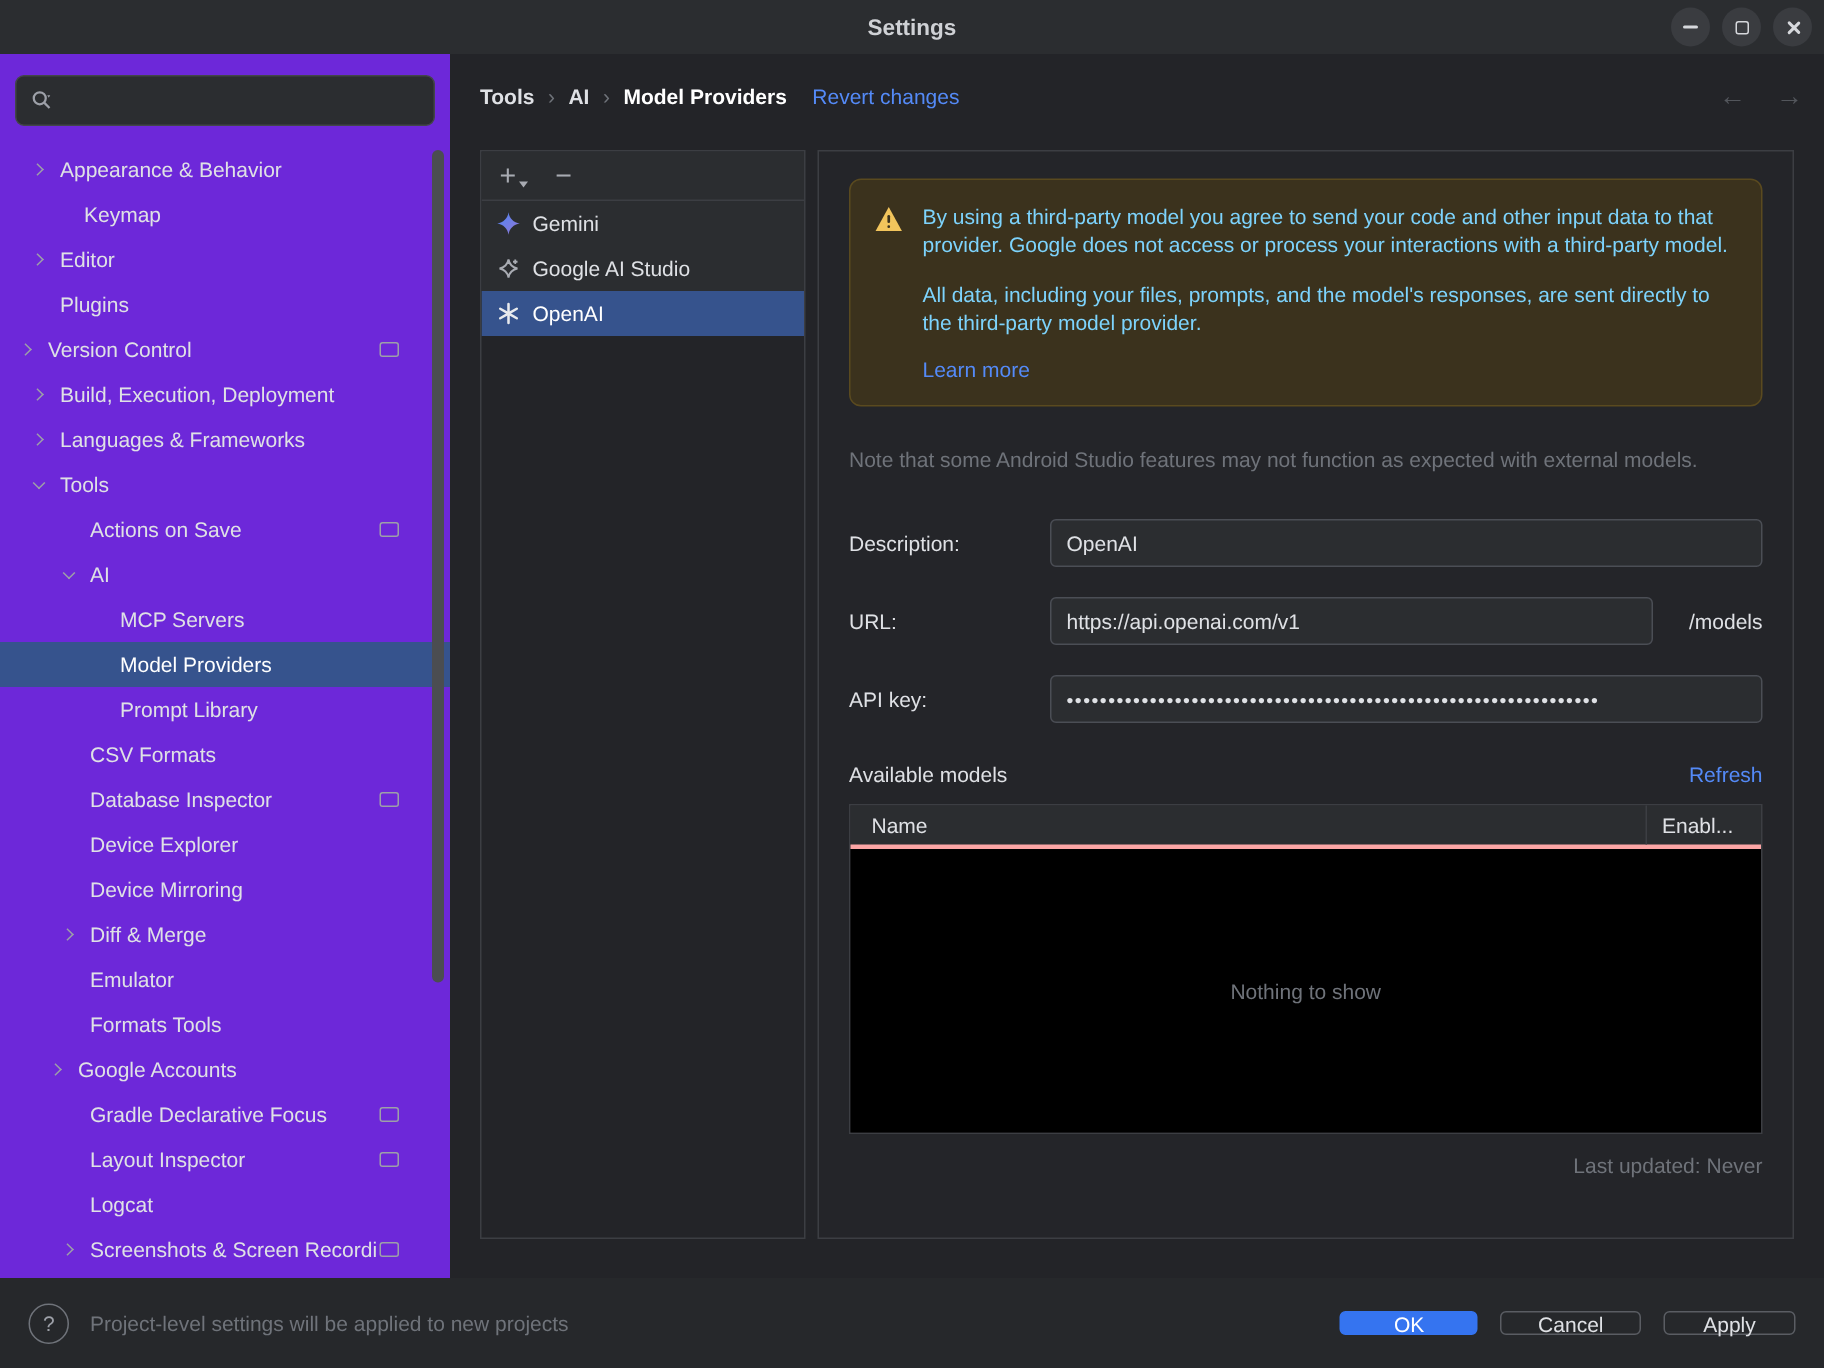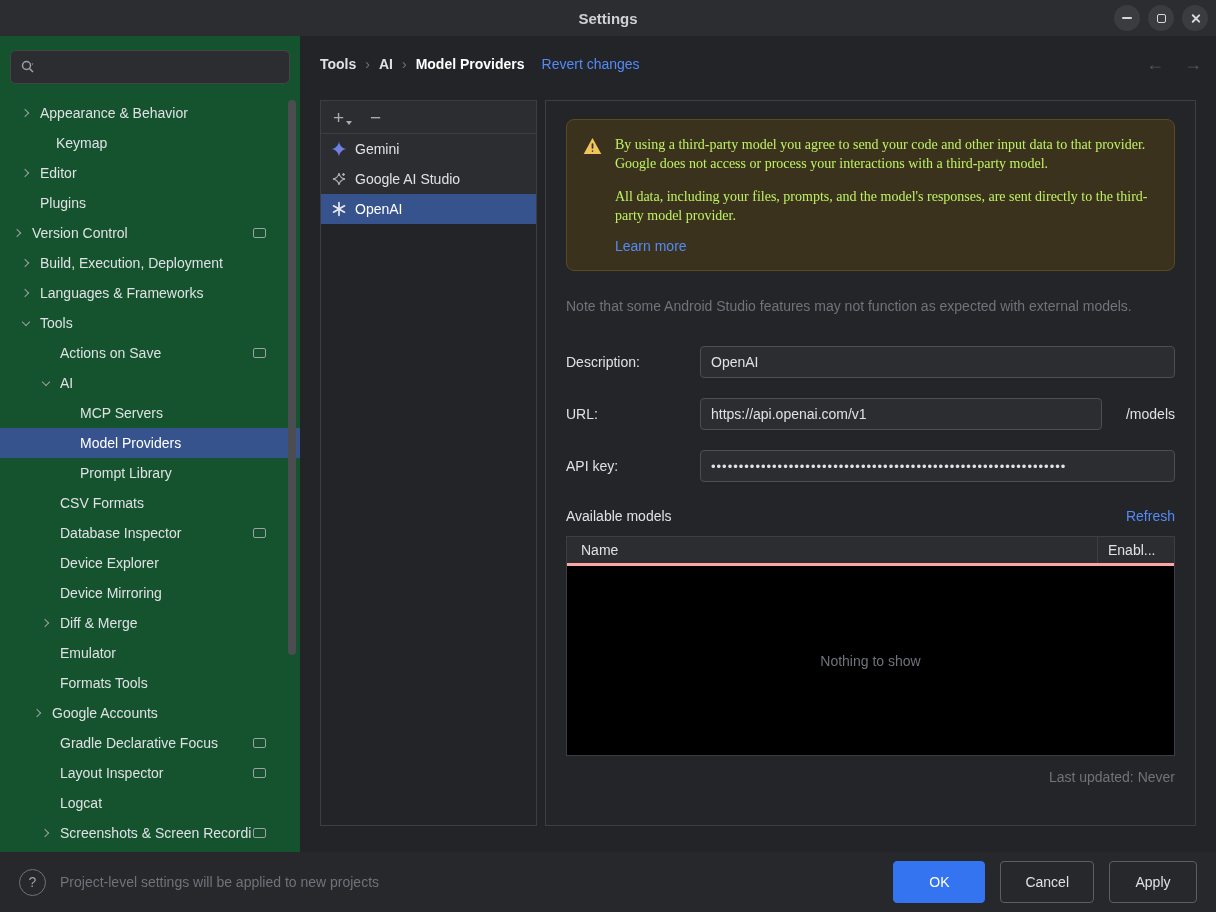--- a/index.html
+++ b/index.html
@@ -18,21 +18,21 @@
   .win-btn { width:26px; height:26px; border-radius:50%; background:#3a3c40; border:none;
     display:flex; align-items:center; justify-content:center; cursor:pointer; position:relative; }
   .win-btn .bar { width:10px; height:2px; background:#d6d8dc; border-radius:1px; }
   .win-btn .box { width:9px; height:9px; border:1.6px solid #d6d8dc; border-radius:2px; }
   .win-btn .x { position:relative; width:11px; height:11px; }
   .win-btn .x::before,.win-btn .x::after { content:""; position:absolute; left:5px; top:0;
     width:1.8px; height:11px; background:#d6d8dc; border-radius:1px; }
   .win-btn .x::before { transform:rotate(45deg);} .win-btn .x::after { transform:rotate(-45deg);}
 
   
-  .sidebar { position:absolute; top:36px; left:0; width:300px; bottom:60px; background:#14532d; overflow:hidden;text-decoration:underline; }
+  .sidebar { position:absolute; top:36px; left:0; width:300px; bottom:60px; background:#6d28d9; overflow:hidden;text-decoration:underline; }
   .searchbox { position:absolute; top:14px; left:10px; width:280px; height:34px;
     background:#2b2d30; border:1px solid #43454a; border-radius:6px;
     display:flex; align-items:center; padding:0 9px; gap:6px; }
   .searchbox input { flex:1; background:transparent; border:none; outline:none; color:#dfe1e5; font:inherit; }
   .tree { position:absolute; top:62px; left:0; right:0; bottom:0; }
   .tree-row { height:30px; display:flex; align-items:center; cursor:pointer; padding-right:8px; white-space:nowrap; overflow:hidden; }
   .tree-row.selected { background:#36538d; }
   .tree-row.selected .tree-label { color:#ffffff; }
   .tree-label { color:#dfe1e5; }
   .chev { width:28px; min-width:28px; display:flex; align-items:center; justify-content:center; }
@@ -68,21 +68,21 @@
   .prov-row.selected .prov-label { color:#ffffff; }
   .prov-icon { width:16px; height:16px; flex:none; display:flex; align-items:center; justify-content:center; }
   .prov-icon svg { width:16px; height:16px; }
 
   
   .detail-panel { position:absolute; left:545px; top:100px; width:651px; height:726px;
     border:1px solid #3c3e43; background:#242529; padding:18px 20px 14px 20px; overflow:hidden; }
   .banner { background:#3b321d; border:1px solid #5a4a1f; border-radius:8px;
     padding:15px 16px 16px 16px; display:flex; gap:13px; margin-bottom:27px; }
   .banner-icon { flex:none; margin-top:2px; }
-  .banner-text p { max-width:540px; line-height:19px; color:#bef264;font-family:Liberation Serif, serif; }
+  .banner-text p { max-width:540px; line-height:19px; color:#7dd3fc; }
   .banner-text p + p { margin-top:14px; }
   .learn-more { display:inline-block; margin-top:13px; color:#548af7; cursor:pointer; }
   .ext-note { color:#6f737a; margin-bottom:32px; }
 
   .frow { display:flex; align-items:center; margin-bottom:20px; }
   .frow label { width:134px; min-width:134px; color:#dfe1e5; }
   .tfield { height:32px; background:#2b2d30; border:1px solid #4b4e55; border-radius:4px;
     color:#dfe1e5; font:inherit; padding:0 10px; outline:none; }
   .in-full { flex:1; }
   .in-url { width:402px; flex:none; }
@@ -101,21 +101,21 @@
   .empty-msg { color:#6f737a; }
   .last-updated { margin-top:13px; text-align:right; color:#6f737a; }
 
   
   .footer { position:absolute; left:0; right:0; bottom:0; height:60px; background:#26282b;
     display:flex; align-items:center; padding:0 19px; }
   .help-btn { width:27px; height:27px; border-radius:50%; border:1.5px solid #6f737a;
     background:transparent; color:#9da0a8; font-size:14px; cursor:pointer;
     display:flex; align-items:center; justify-content:center; font-family:inherit; }
   .footer-note { margin-left:14px; color:#6f737a; flex:1; }
-  .btn { height:42px; border-radius:4px; font:inherit; cursor:pointer; padding:0 24px; }
+  .btn { height:16px; border-radius:4px; font:inherit; cursor:pointer; padding:0 24px; }
   .btn-primary { background:#3574f0; border:1px solid #3574f0; color:#ffffff; min-width:92px; margin-right:15px; }
   .btn-secondary { background:transparent; border:1px solid #5a5d63; color:#dfe1e5; min-width:88px; }
   .btn-secondary + .btn-secondary { margin-left:15px; }
 </style>
 </head>
 <body>
 
 <div class="window">
 
   <div class="titlebar">

